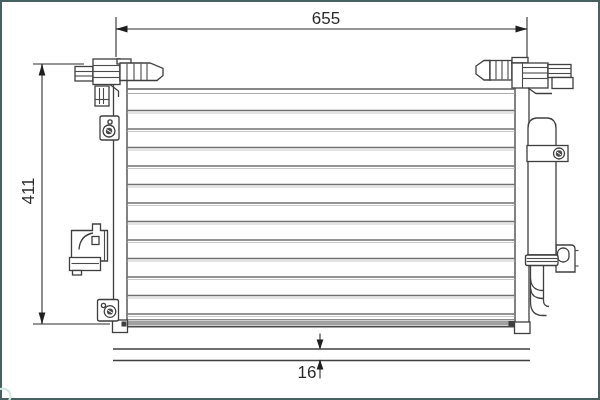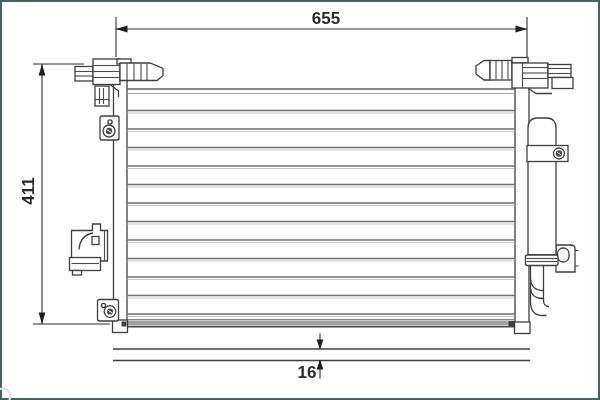--- a/index.html
+++ b/index.html
@@ -1,16 +1,16 @@
 <!DOCTYPE html>
 <html><head>
 <meta charset="utf-8">
 <style>
   html,body{margin:0;padding:0;background:#ffffff;}
-  .stage{position:relative;width:600px;height:400px;background:#ffffff;overflow:hidden;font-weight:bold;}
+  .stage{position:relative;width:600px;height:400px;background:#ffffff;overflow:hidden;}
   svg{display:block;}
   .s  {stroke:#3f3f3f;stroke-width:1.3;fill:none;stroke-linejoin:miter;stroke-linecap:butt;}
   .sf {stroke:#3f3f3f;stroke-width:1.3;fill:#ffffff;stroke-linejoin:miter;}
   .thin{stroke:#4a4a4a;stroke-width:1.1;fill:none;}
   .d  {stroke:#2f2f2f;stroke-width:1.1;fill:none;}
   .arr{fill:#1f1f1f;stroke:none;}
   .t  {stroke:#707070;stroke-width:1.4;}
   .tl {stroke:#c9c9c9;stroke-width:1;}
   .dim-label{font-family:"Liberation Sans", sans-serif;font-size:17px;fill:#2a2a2a;}
 </style>

